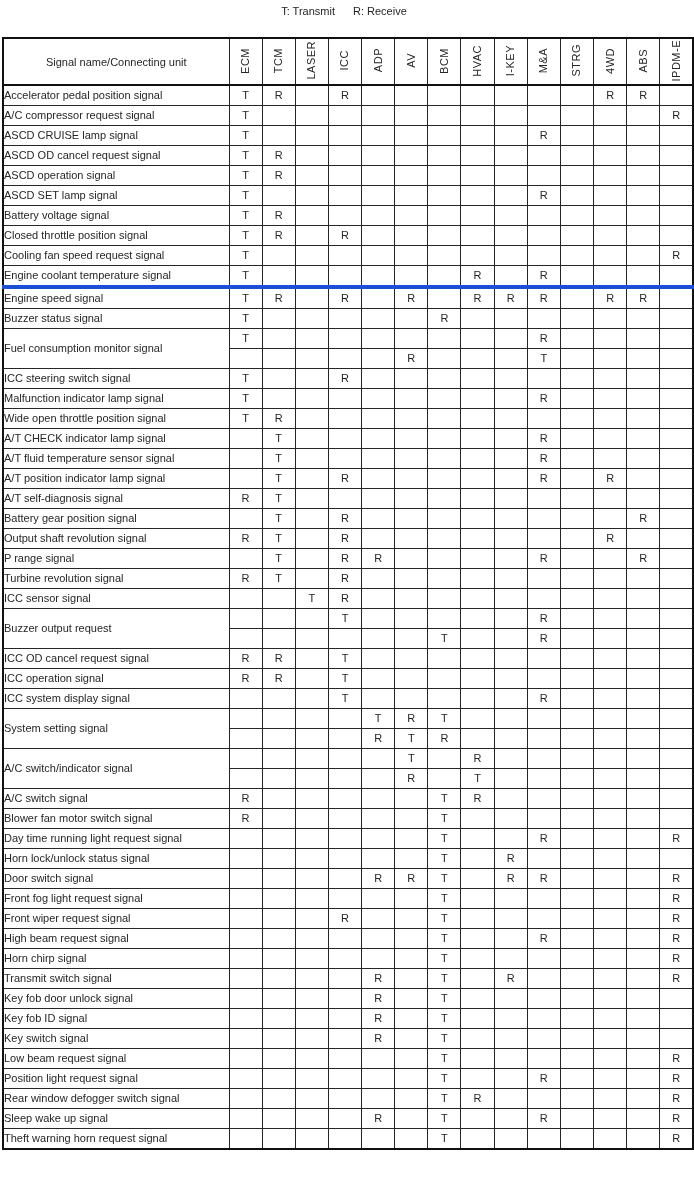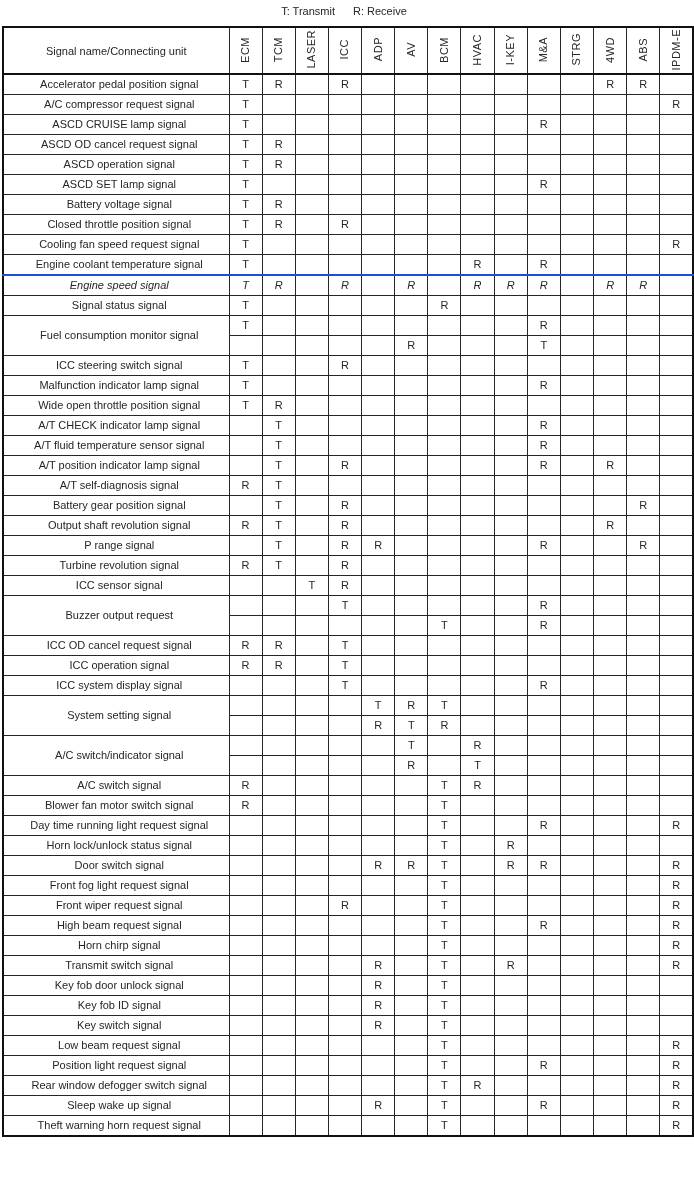--- a/index.html
+++ b/index.html
@@ -8,43 +8,43 @@
   .page {
     width: 694px; height: 1179px; background: #ffffff;
     padding: 3px 2px 0 2px; overflow: hidden; position: relative;
   }
   .legend {
     display: flex; justify-content: center; gap: 18px;
     font-size: 11px; color: #262626; padding: 2px 6px 3px 0; height: 19px;
   }
   table.matrix {
     border-collapse: collapse; table-layout: fixed;
-    width: 690px; margin: 4px auto;
+    width: 690px; margin: 15px auto;
     border: 2px solid #111111;
   }
   .matrix th, .matrix td {
     border: 1px solid #262626;
     font-size: 11px; font-weight: normal; color: #262626;
     padding: 0; text-align: center; vertical-align: middle;
     overflow: hidden; white-space: nowrap;
   }
   .matrix thead th { border-bottom: 2px solid #111111; height: 47px; }
   .matrix thead th.corner { font-size: 11px; }
   .vtext {
     display: inline-block;
     writing-mode: vertical-rl;
     transform: rotate(180deg);
     line-height: 1; letter-spacing: 0.5px;
     max-height: 44px;
   }
   .matrix tbody td { height: 19px; line-height: 19px; }
   .matrix tbody td.name {
-    text-align: center; padding-left: 6px; color: #262626;
+    text-align: left; color: #262626;
   }
-  .matrix tr.thick-top td { border-top: 2px solid #1d4ed8; font-style: italic; }
+  .matrix tr.thick-top td { border-top: 4px solid #1d4ed8; }
 </style>
 </head>
 <body>
 
 <div class="page">
   <div class="legend">
     <span>T: Transmit</span>
     <span>R: Receive</span>
   </div>
 
@@ -267,21 +267,21 @@
           <td></td>
           <td>R</td>
           <td>R</td>
           <td>R</td>
           <td></td>
           <td>R</td>
           <td>R</td>
           <td></td>
         </tr>
         <tr>
-          <td class="name" rowspan="1">Signal status signal</td>
+          <td class="name" rowspan="1">Buzzer status signal</td>
           <td>T</td>
           <td></td>
           <td></td>
           <td></td>
           <td></td>
           <td></td>
           <td>R</td>
           <td></td>
           <td></td>
           <td></td>

